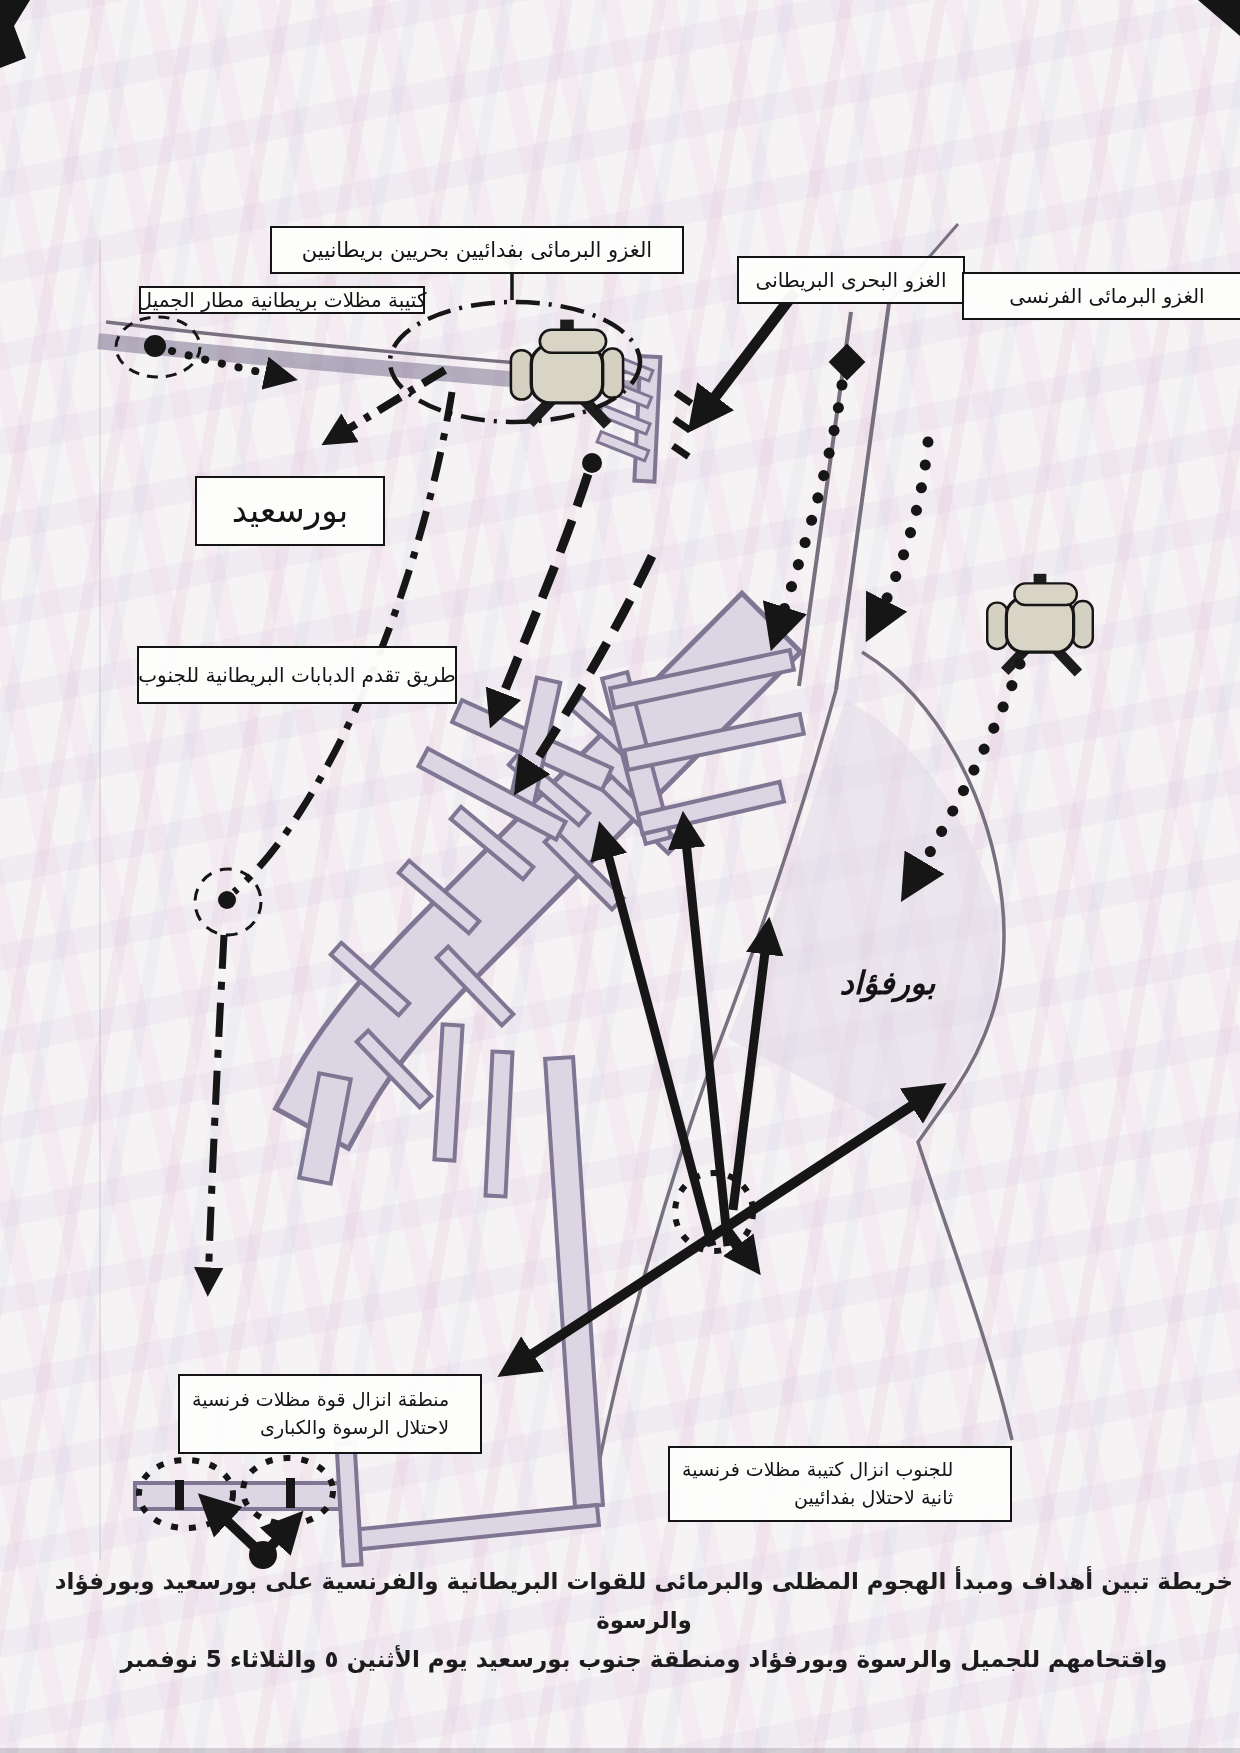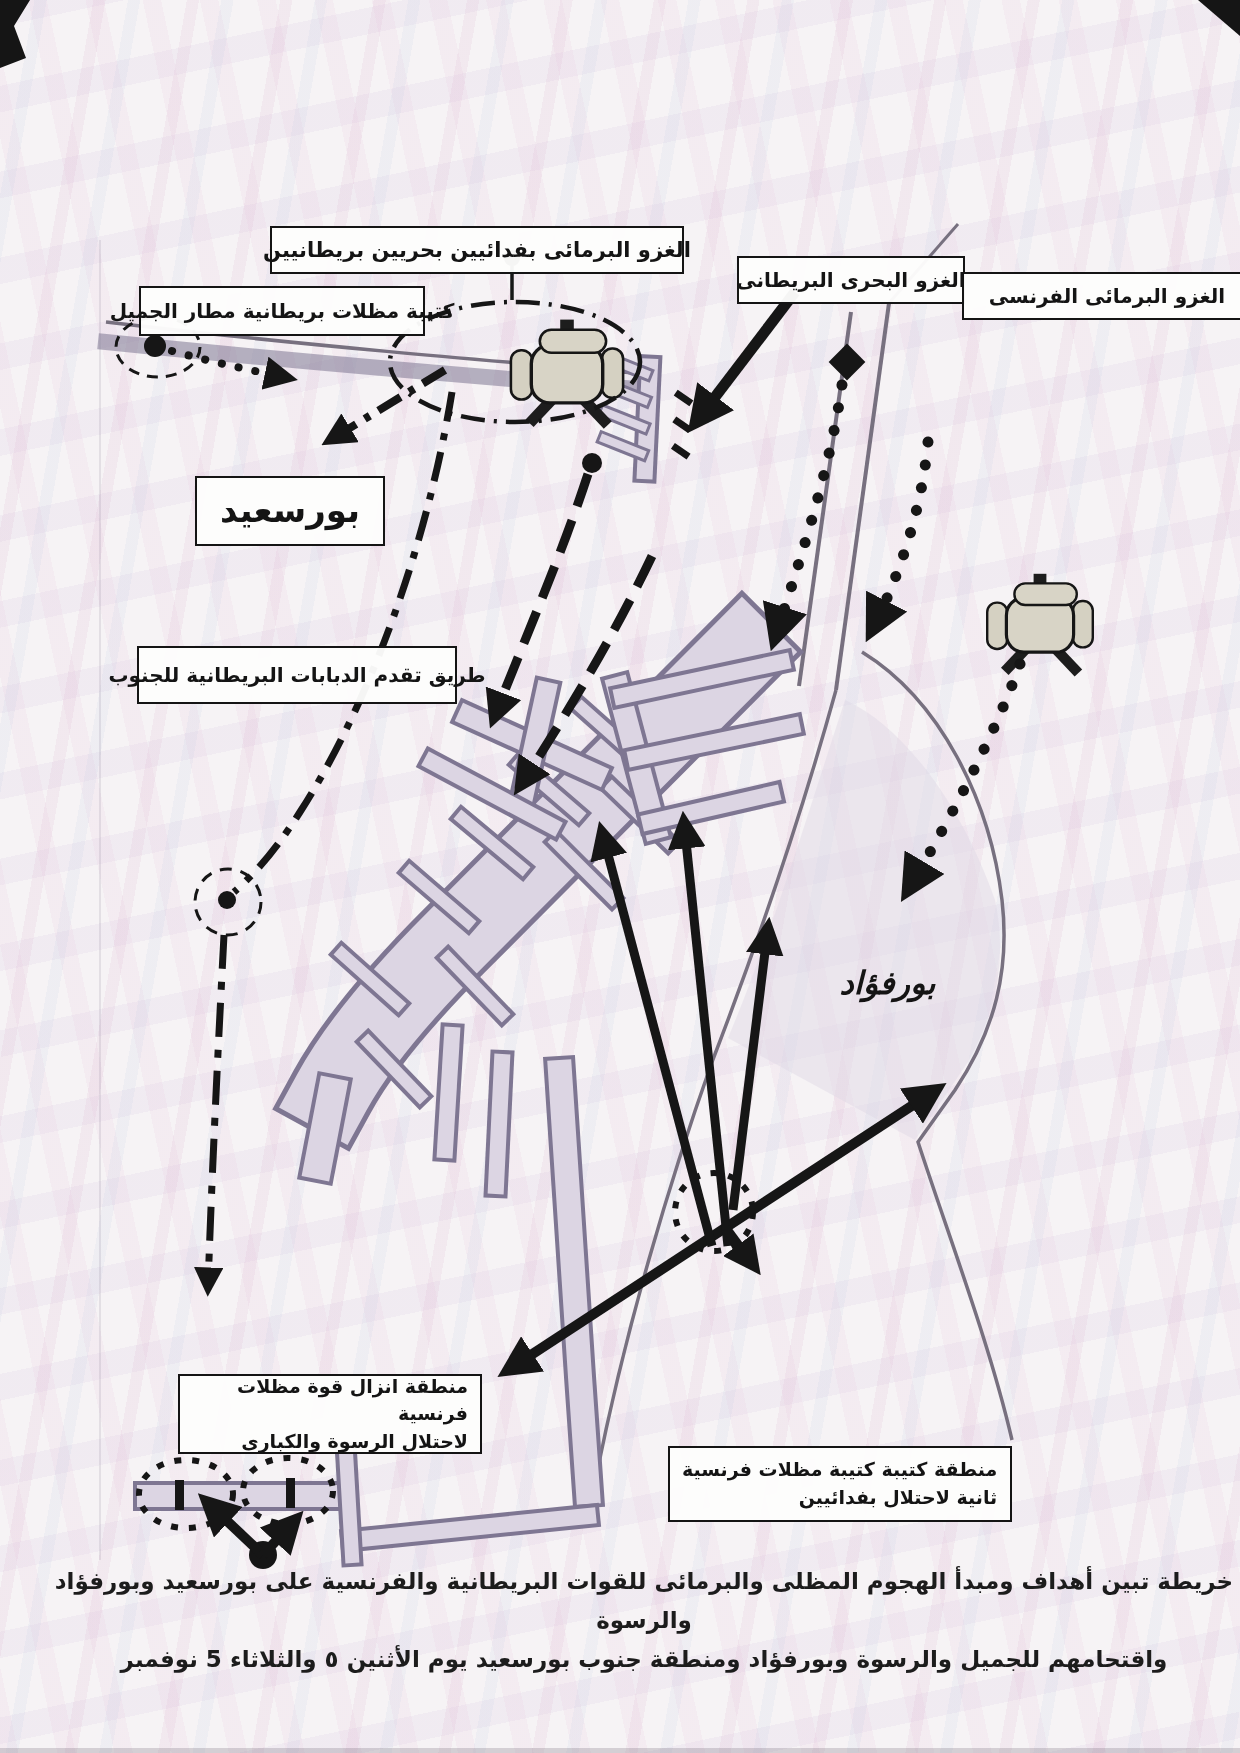--- a/index.html
+++ b/index.html
@@ -19,21 +19,21 @@
   .ink{stroke:#161616;fill:none;}
   .rnd{stroke-linecap:round;}
   .lo{stroke:#7e7692;fill:none;stroke-linecap:square;}
   .lf{stroke:#dcd5e3;fill:none;stroke-linecap:square;}
   .thin{stroke:#77707f;fill:none;}
   .lbl{
     position:absolute;
     background:rgba(253,253,252,0.97);
     border:2px solid #141414;
     color:#141414;
-    font-weight:bold;
+    font-weight:normal;
     direction:rtl;
     display:flex;align-items:center;justify-content:center;
     text-align:center;line-height:1.45;
     box-sizing:border-box;
     white-space:nowrap;
   }
   .lbl.multi{white-space:normal;justify-content:flex-end;text-align:right;padding:4px 12px 4px 12px;}
   .city{
     position:absolute;color:#141414;font-weight:bold;direction:rtl;
     display:flex;align-items:center;justify-content:center;box-sizing:border-box;font-style:italic;
@@ -222,42 +222,42 @@
       <ellipse cx="186" cy="1494" rx="47" ry="34" class="ink" stroke-width="6" stroke-dasharray="7 11"></ellipse>
       <ellipse cx="288" cy="1491" rx="45" ry="33" class="ink" stroke-width="6" stroke-dasharray="7 11"></ellipse>
       <circle cx="263" cy="1555" r="14" fill="#161616"></circle>
       <path class="ink" d="M263,1555 L207,1502" stroke-width="10" marker-end="url(#ah)"></path>
       <path class="ink" d="M263,1555 L295,1520" stroke-width="10" marker-end="url(#ah)"></path>
     </g>
   </svg>
 
   <div class="lbl" style="left:270px;top:226px;width:414px;height:48px;font-size:21px">الغزو البرمائى بفدائيين بحريين بريطانيين</div>
 
-  <div class="lbl" style="left:139px;top:286px;width:286px;height:50px;font-size:20px">كتيبة مظلات بريطانية مطار الجميل</div>
+  <div class="lbl" style="left:139px;top:286px;width:286px;height:28px;font-size:20px">كتيبة مظلات بريطانية مطار الجميل</div>
 
   <div class="lbl" style="left:737px;top:256px;width:228px;height:48px;font-size:20px">الغزو البحرى البريطانى</div>
 
   <div class="lbl" style="left:962px;top:272px;width:290px;height:48px;font-size:20px">الغزو البرمائى الفرنسى</div>
 
   <div class="lbl" style="left:195px;top:476px;width:190px;height:70px;font-size:34px">بورسعيد</div>
 
   <div class="lbl" style="left:137px;top:646px;width:320px;height:58px;font-size:20px">طريق تقدم الدبابات البريطانية للجنوب</div>
 
   <div class="city" style="left:805px;top:955px;width:165px;height:56px;font-size:32px">بورفؤاد</div>
 
   <div class="lbl multi" style="left:178px;top:1374px;width:304px;height:80px;font-size:19px">
     <div>
       <div>منطقة انزال قوة مظلات فرنسية</div>
       <div>لاحتلال الرسوة والكبارى</div>
     </div>
   </div>
 
   <div class="lbl multi" style="left:668px;top:1446px;width:344px;height:76px;font-size:19px">
     <div>
-      <div>منطقة كتيبة كتيبة مظلات فرنسية</div>
+      <div>للجنوب انزال كتيبة مظلات فرنسية</div>
       <div>ثانية لاحتلال بفدائيين</div>
     </div>
   </div>
 
   <div class="caption">
     <div>خريطة تبين أهداف ومبدأ الهجوم المظلى والبرمائى للقوات البريطانية والفرنسية على بورسعيد وبورفؤاد والرسوة</div>
     <div>واقتحامهم للجميل والرسوة وبورفؤاد ومنطقة جنوب بورسعيد يوم الأثنين ٥ والثلاثاء 5 نوفمبر</div>
   </div>
 
 </div>

